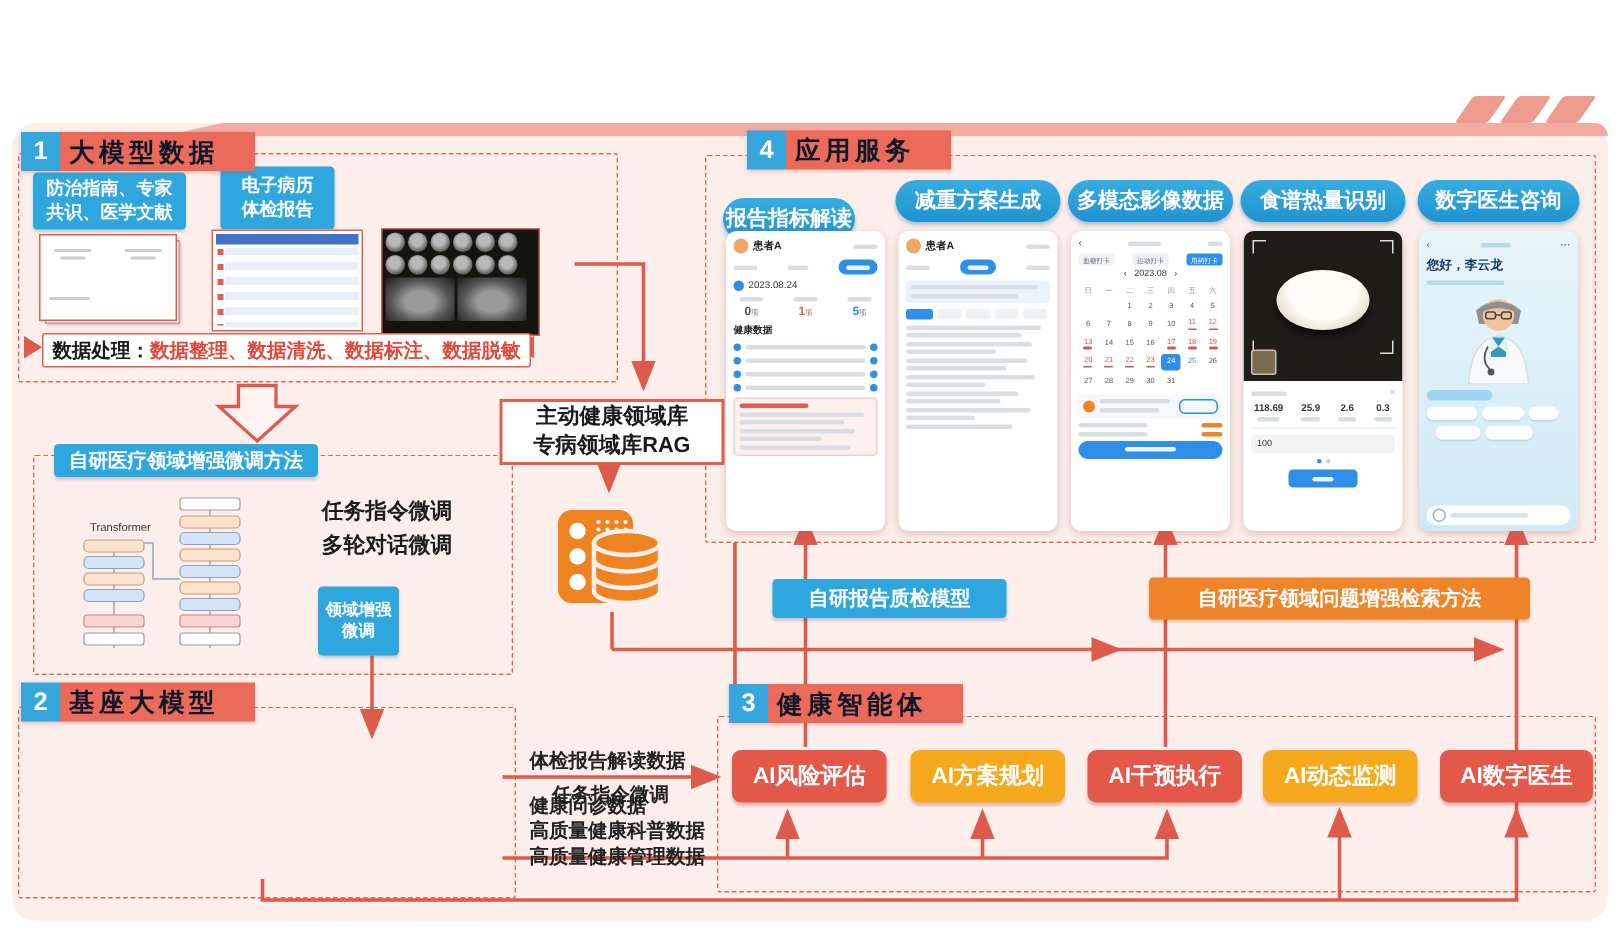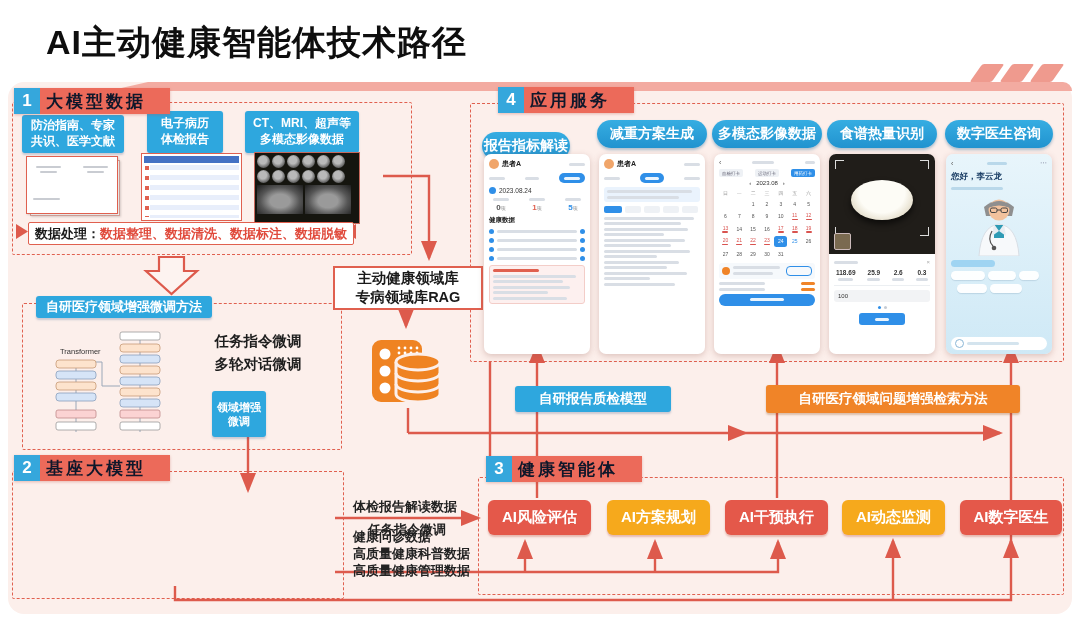--- a/index.html
+++ b/index.html
@@ -106,21 +106,20 @@
   .chatinput{height:13px;background:#fff;border-radius:7px;display:flex;align-items:center;gap:3px;padding:0 4px;margin-top:auto;}
   .mic{width:7px;height:7px;border-radius:50%;border:1px solid #8ab6d6;flex:none;}
   .navrow{display:flex;align-items:center;gap:3px;color:#555;font-size:7px;}
   .tabseg{display:flex;align-items:center;gap:4px;justify-content:space-between;}
 </style>
 </head>
 <body>
 
 <div id="stage">
 
-  <div id="title" class="abs">AI主动健康智能体技术路径</div>
   <i class="abs slash" style="left:976px;top:64px"></i>
   <i class="abs slash" style="left:1006px;top:64px"></i>
   <i class="abs slash" style="left:1036px;top:64px"></i>
 
   <div id="panel" class="abs"></div>
   <div id="band" class="abs"></div>
 
   <svg class="abs flows" style="left:0;top:0" width="1080" height="621" viewBox="0 0 1080 621">
     <defs>
       <marker id="ah" viewBox="0 0 10 8" refX="8.5" refY="4" markerWidth="8.5" markerHeight="7" orient="auto-start-reverse">
@@ -173,24 +172,20 @@
     <span class="sec-bar">应用服务</span>
   </div>
 
   <div class="abs bluebox" style="left:22px;top:115px;width:102px;height:38px;font-size:12px">
     <span>防治指南、专家</span>
     <span>共识、医学文献</span>
   </div>
   <div class="abs bluebox" style="left:147px;top:111px;width:76px;height:42px;font-size:12px">
     <span>电子病历</span>
     <span>体检报告</span>
-  </div>
-  <div class="abs bluebox" style="left:245px;top:111px;width:114px;height:42px;font-size:12px">
-    <span>CT、MRI、超声等</span>
-    <span>多模态影像数据</span>
   </div>
 
   <div class="abs thumb" style="left:26px;top:156px;width:96px;height:60px">
     <div class="page" style="left:4px;top:4px;width:88px;height:54px;border-color:#d8a39a"></div>
     <div class="page" style="left:0;top:0;width:90px;height:56px">
       <div style="display:flex;gap:4px;padding-top:6px">
         <div style="flex:1">
             <div class="tl" style="width:60%;margin-left:20%"></div>
             <div class="tl" style="width:40%;margin-left:30%"></div>
           </div>

